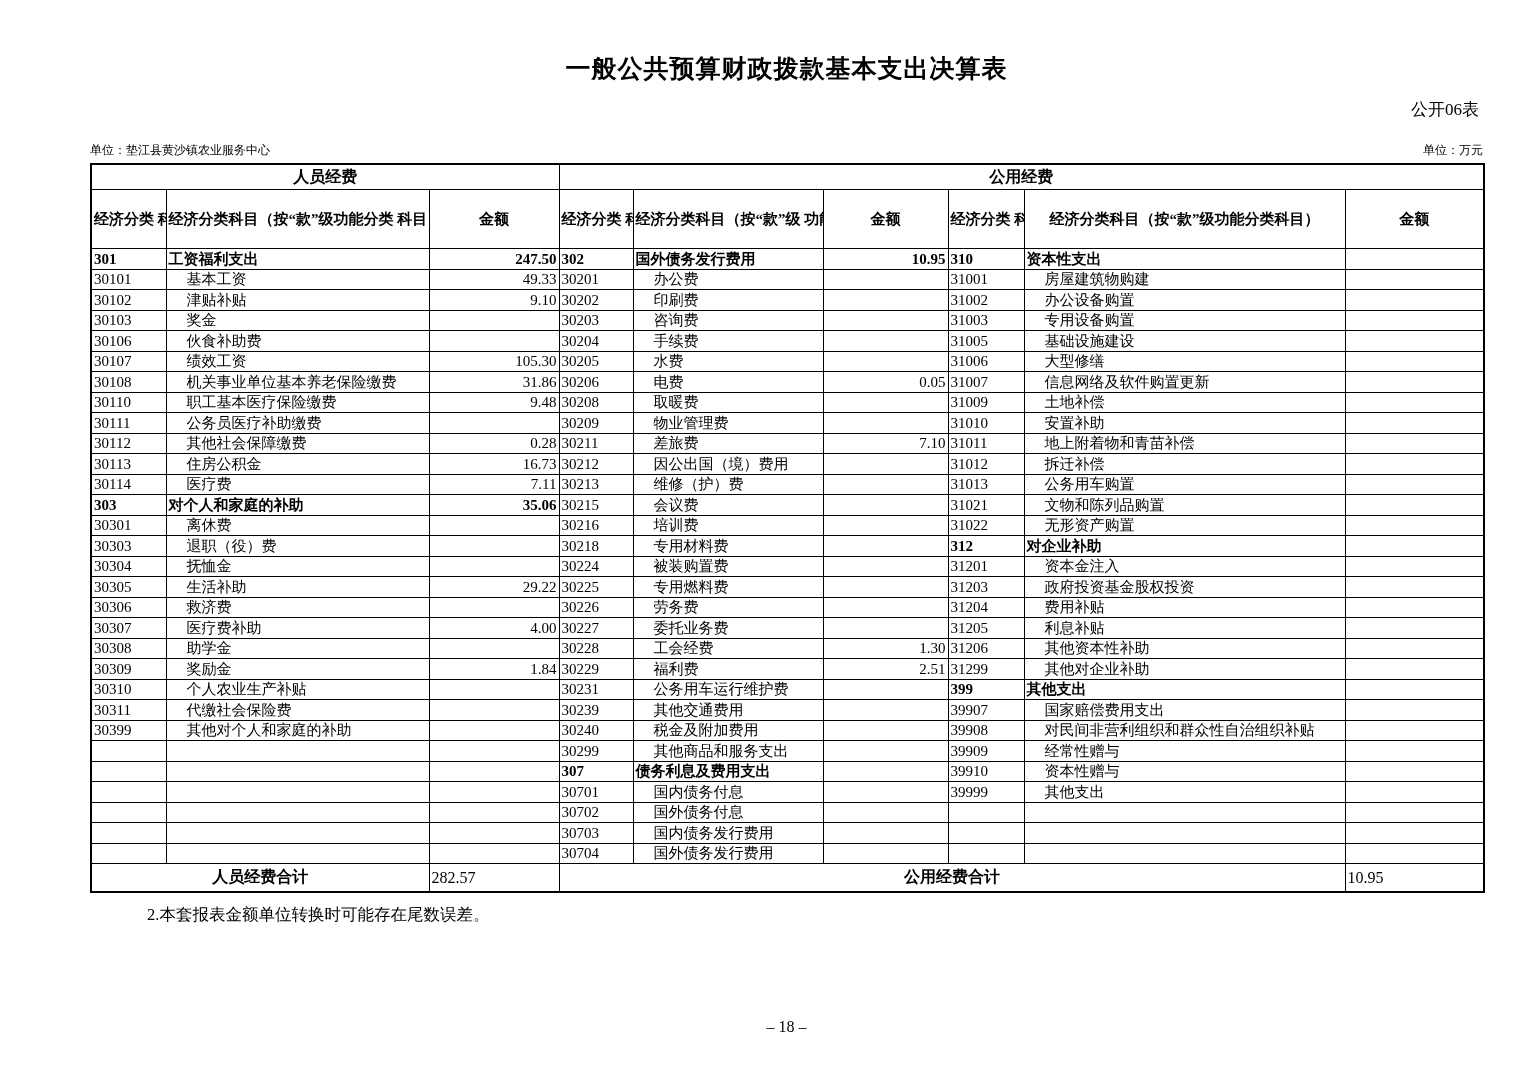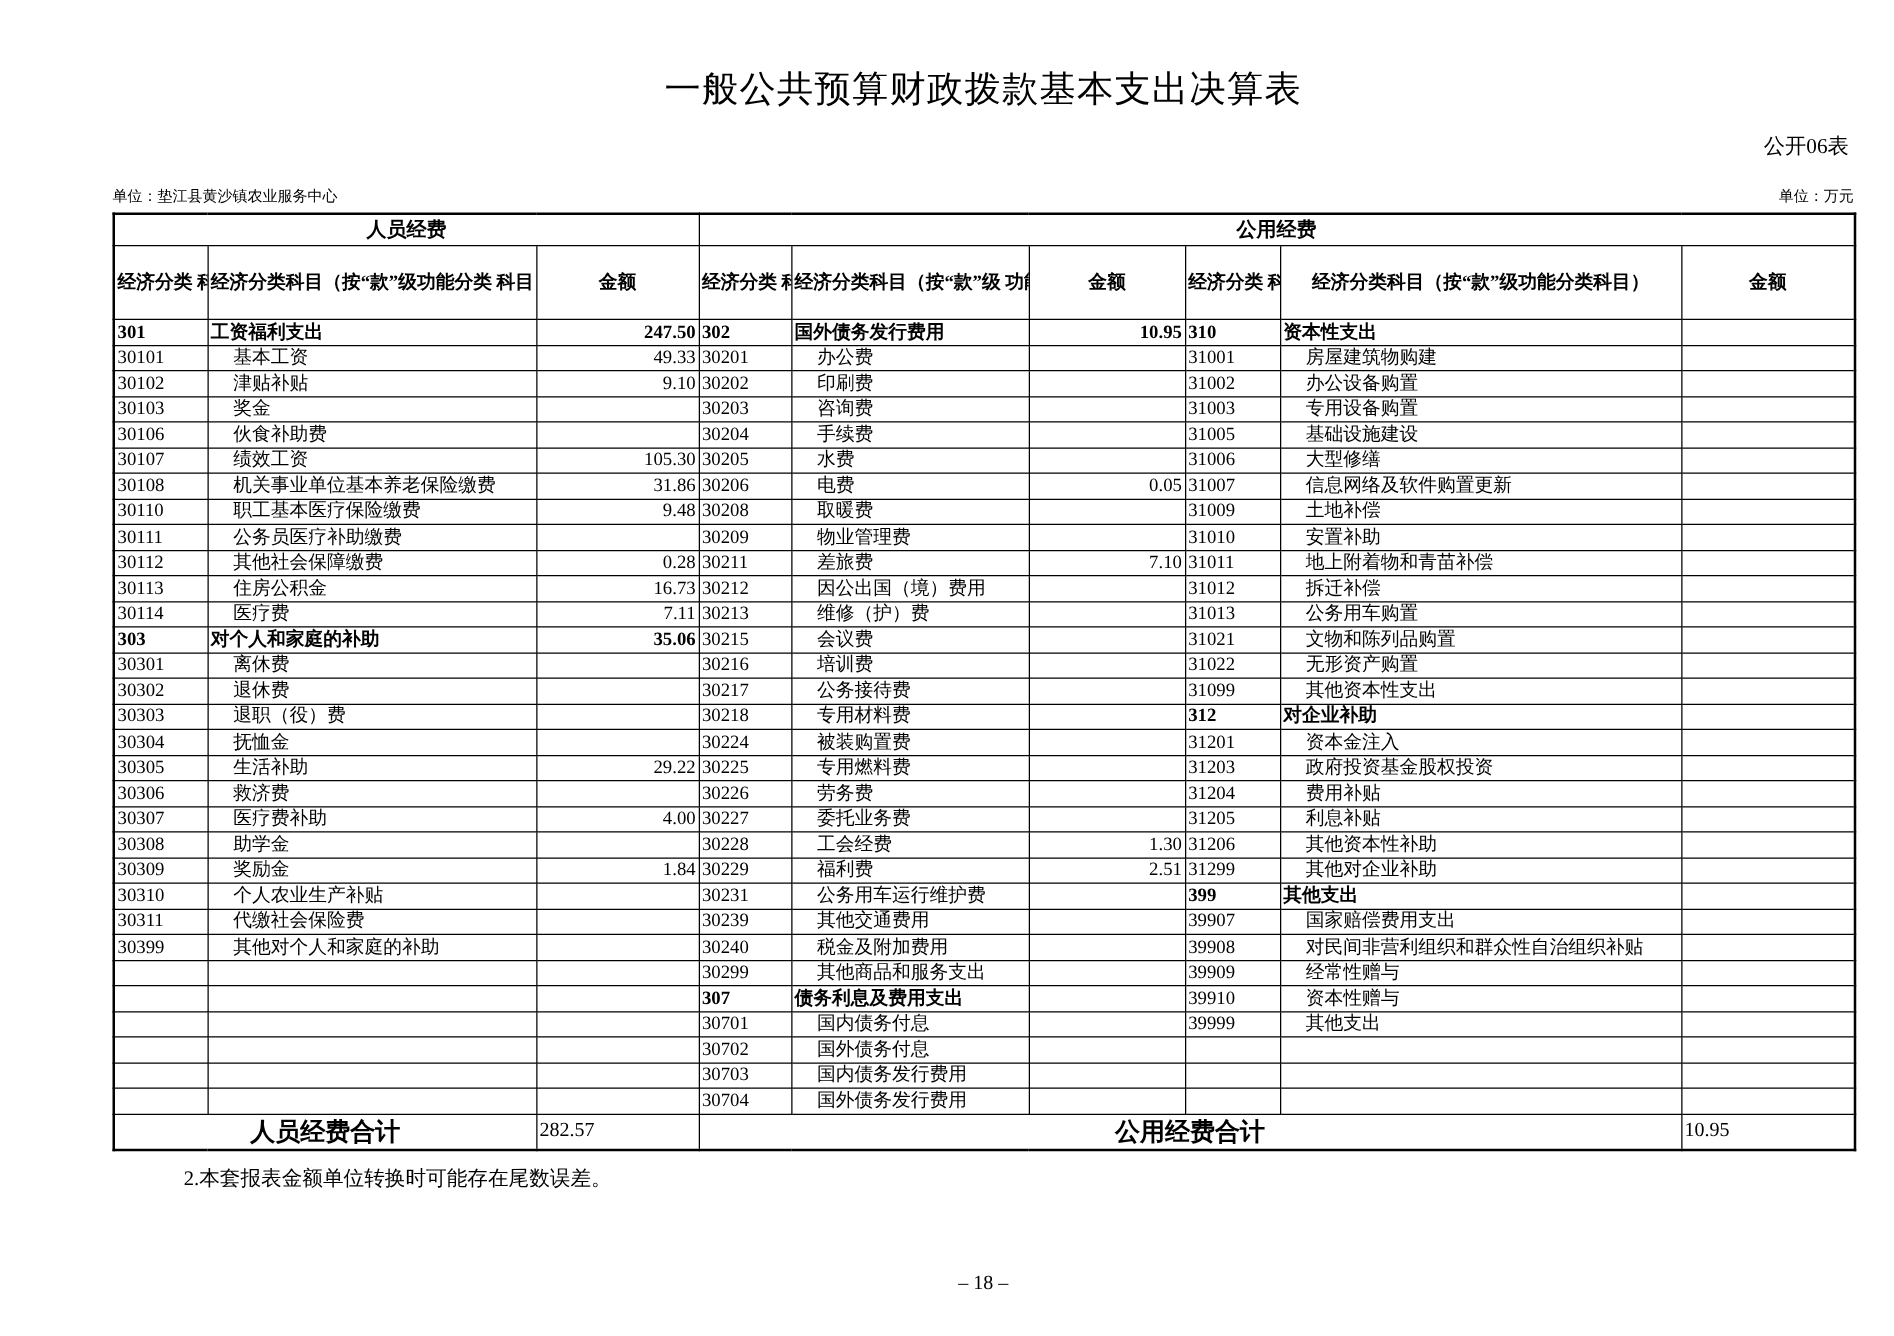--- a/index.html
+++ b/index.html
@@ -8,21 +8,21 @@
     width:1515px; height:1069px;
     background:#ffffff;
     color:#000;
     font-family:"Liberation Serif","DejaVu Serif",serif;
     overflow:hidden;
   }
   .content { position:absolute; left:90px; top:0; width:1393px; }
   .doc-title {
     margin:0; padding-top:52px;
     text-align:center;
-    font-size:29px; font-weight:normal;
+    font-size:25px; font-weight:bold;
     letter-spacing:1px;
   }
   .form-no {
     margin-top:13px;
     text-align:right;
     font-size:17px;
     padding-right:4px;
   }
   .unit-row {
     margin-top:21px; margin-bottom:4px;
@@ -46,21 +46,21 @@
   th.colhead {
     height:58px; font-size:15px; font-weight:bold; text-align:center;
     white-space:pre-line; line-height:1.35;
   }
   tbody td { height:19.5px; font-size:15px; line-height:1.1; }
   td.code { text-align:left; padding-left:4px; }
   td.name { text-align:left; }
   td.name.ind { padding-left:20px; }
   td.amt { text-align:right; padding-right:3px; }
   tr.total-row td { height:27px; }
-  .total-label { font-size:20px; font-weight:bold; text-align:center; }
+  .total-label { font-size:16px; font-weight:bold; text-align:center; }
   .total-amt { font-size:16px; text-align:left; padding-right:3px; }
   .sec { font-weight:bold; }
   .notes { margin-top:8px; font-size:16.5px; line-height:1.65; }
   .note-line2 { margin-left:57px; }
   .page-number {
     position:absolute; left:90px; width:1393px;
     top:1018px;
     text-align:center;
     font-size:16px;
   }
@@ -263,31 +263,20 @@
             <td class="name ind">离休费</td>
             <td class="amt"></td>
             <td class="code">30216</td>
             <td class="name ind">培训费</td>
             <td class="amt"></td>
             <td class="code">31022</td>
             <td class="name ind">无形资产购置</td>
             <td class="amt"></td>
           </tr>
           <tr>
-            <td class="code">30302</td>
-            <td class="name ind">退休费</td>
-            <td class="amt"></td>
-            <td class="code">30217</td>
-            <td class="name ind">公务接待费</td>
-            <td class="amt"></td>
-            <td class="code">31099</td>
-            <td class="name ind">其他资本性支出</td>
-            <td class="amt"></td>
-          </tr>
-          <tr>
             <td class="code">30303</td>
             <td class="name ind">退职（役）费</td>
             <td class="amt"></td>
             <td class="code">30218</td>
             <td class="name ind">专用材料费</td>
             <td class="amt"></td>
             <td class="code sec">312</td>
             <td class="name sec">对企业补助</td>
             <td class="amt sec"></td>
           </tr>

